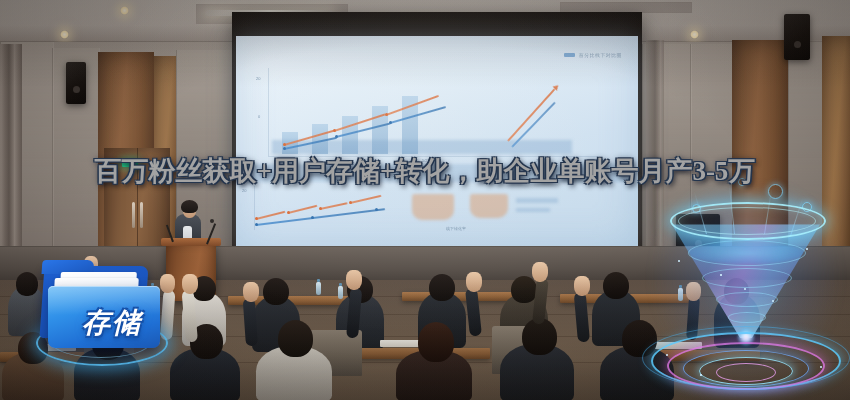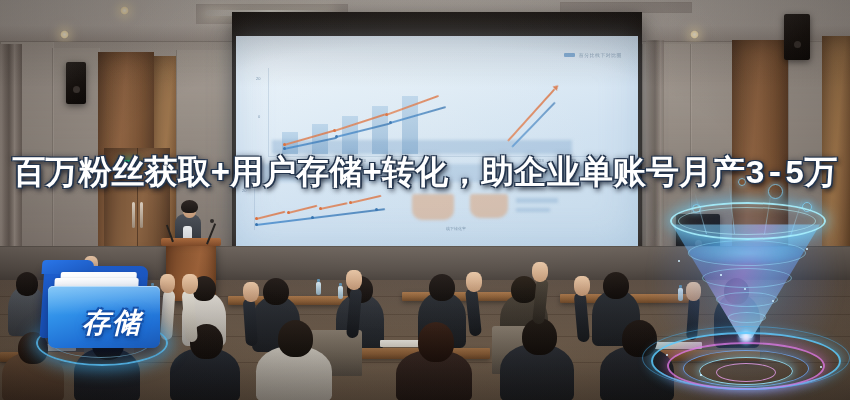--- a/index.html
+++ b/index.html
@@ -326,31 +326,30 @@
   .fld-front{
     position:absolute;left:18px;top:28px;width:112px;height:62px;border-radius:5px 5px 7px 7px;
     background:linear-gradient(165deg,#54b2f5 0%,#2f8fe8 38%,#1f6fd4 72%,#1a58b4 100%);
     box-shadow:0 6px 14px rgba(0,25,70,.48), inset 0 1px 0 rgba(255,255,255,.45);
   }
   .fld-front:after{
     content:"";position:absolute;left:0;top:0;width:100%;height:46%;border-radius:5px 5px 0 0;
     background:linear-gradient(180deg,rgba(255,255,255,.30),rgba(255,255,255,0));
   }
   .fld-text{
-    position:absolute;left:18px;top:28px;width:112px;height:74px;
+    position:absolute;left:26px;top:28px;width:112px;height:74px;
     display:flex;align-items:center;justify-content:center;
     font-family:"DejaVu Sans","Liberation Sans",sans-serif;
     font-size:28px;font-weight:700;color:#ffffff;letter-spacing:2px;
     font-style:italic;
     text-shadow:
       -1.6px -1.6px 0 #1550a8, 1.6px -1.6px 0 #1550a8,
       -1.6px 1.6px 0 #1550a8, 1.6px 1.6px 0 #1550a8,
       0 0 10px rgba(30,110,220,.75), 0 3px 5px rgba(0,20,60,.55);
     z-index:3;
-    padding-left:8px;
   }
 
   
   .headline{
     position:absolute;left:0;top:78px;width:850px;text-align:center;
     z-index:40;pointer-events:none;
   }
   .headline .ttl{
     display:inline-block;
     font-family:"DejaVu Sans","Liberation Sans",sans-serif;
@@ -366,22 +365,22 @@
       drop-shadow(1.6px -1.6px 0 #ffffff) drop-shadow(-1.6px -1.6px 0 #ffffff)
       drop-shadow(3px 4px 3px rgba(8,14,28,.78));
     white-space:nowrap;
   }
   .subline{
     position:absolute;left:0;top:158px;width:850px;text-align:center;
     z-index:40;pointer-events:none;
   }
   .subline .sub{
     display:inline-block;
-    font-family:Liberation Mono, monospace;
-    font-size:33px;font-weight:700;line-height:1;letter-spacing:0px;color:#ffffff;
+    font-family:Liberation Serif, serif;
+    font-size:27px;font-weight:700;line-height:1;letter-spacing:0px;color:#a3a3a3;
     white-space:nowrap;
     text-shadow:
       -1.4px -1.4px 0 #24354d, 1.4px -1.4px 0 #24354d,
       -1.4px 1.4px 0 #24354d, 1.4px 1.4px 0 #24354d,
       0 0 6px rgba(10,20,40,.6), 2px 3px 5px rgba(5,10,20,.75);
   }
 </style>
 </head>
 <body>
 

